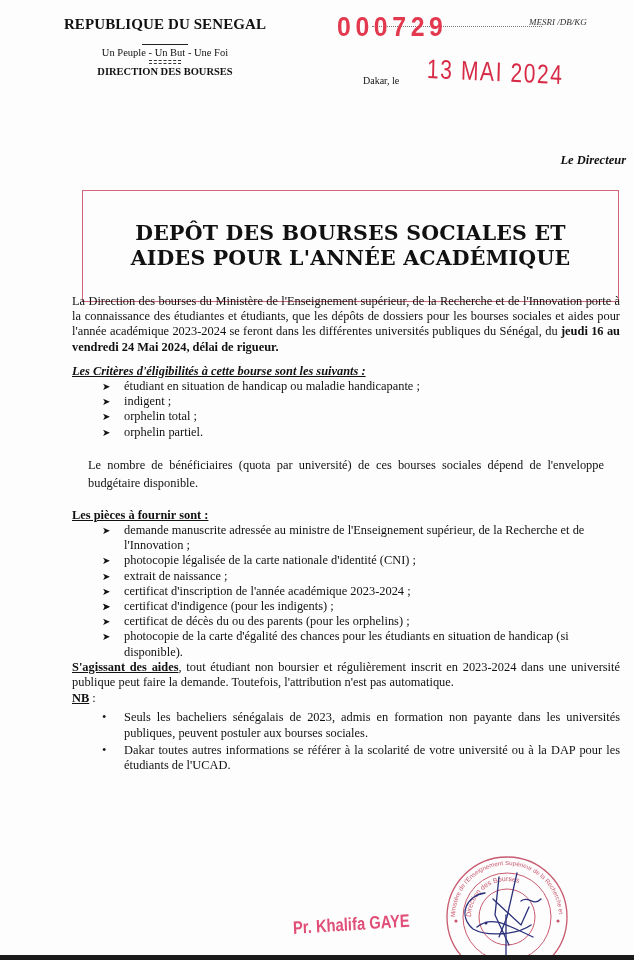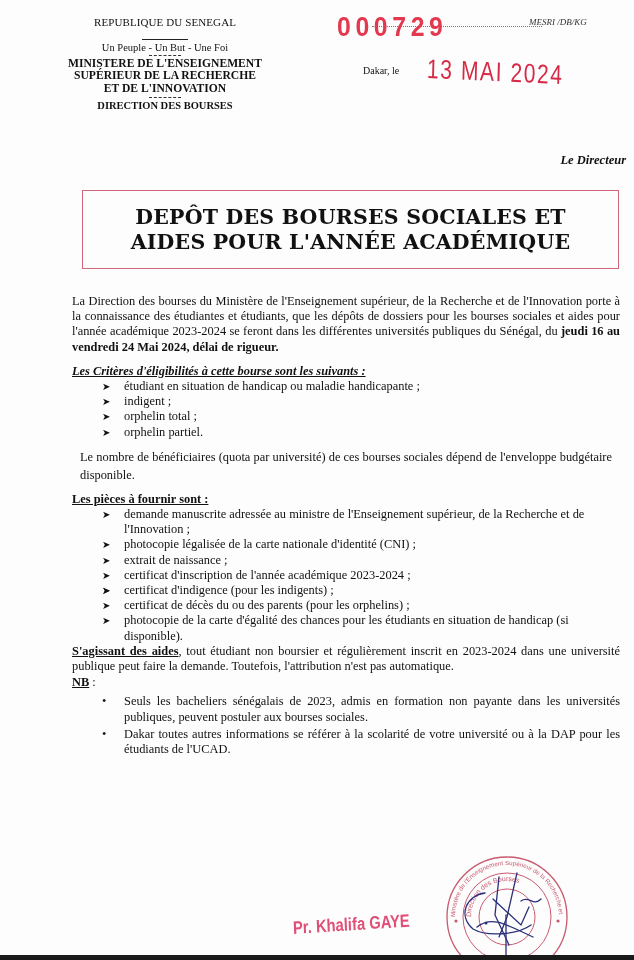--- a/index.html
+++ b/index.html
@@ -5,48 +5,48 @@
   html, body { margin: 0; padding: 0; }
   body {
     width: 634px; height: 960px; overflow: hidden; position: relative;
     background: #fdfdfd; color: #111;
     font-family: "Liberation Serif", "DejaVu Serif", serif;
   }
   .page { position: absolute; inset: 0; }
 
   
   .hdr-left { position: absolute; left: 40px; top: 14px; width: 250px; text-align: center; }
-  .hdr-left .republic { font-weight: normal; font-size: 11px; letter-spacing: 0.1px; margin-top: 2px; }
+  .hdr-left .republic { font-weight: bold; font-size: 15px; letter-spacing: 0.1px; margin-top: 2px; }
   .hdr-left .rule { width: 46px; height: 1px; background: #222; margin: 11px auto 2px auto; }
   .hdr-left .motto { font-size: 10.5px; }
   .hdr-left .dash { width: 32px; border-top: 1.5px dashed #333; margin: 2px auto 2px auto; }
   .hdr-left .ministry { font-weight: bold; font-size: 11.6px; line-height: 12.4px; }
   .hdr-left .dir { font-weight: bold; font-size: 10.5px; margin-top: 2px; }
 
   
   .ref-number {
     position: absolute; left: 337px; top: 12px;
     font-family: "Liberation Sans", "DejaVu Sans", sans-serif;
     font-weight: bold; color: #e2394f; font-size: 27px; letter-spacing: 5px;
     transform: scaleX(0.92); transform-origin: left;
   }
   .ref-dots { position: absolute; left: 372px; top: 26px; width: 170px; border-top: 1.5px dotted #777; }
   .ref-code { position: absolute; left: 529px; top: 17px; font-style: italic; font-size: 9px; color: #333; }
-  .place { position: absolute; left: 363px; top: 65px; font-size: 10px; }
+  .place { position: absolute; left: 363px; top: 75px; font-size: 10px; }
   .date-stamp {
     position: absolute; left: 427px; top: 54px;
     font-family: "Liberation Sans", "DejaVu Sans", sans-serif;
     color: #d62a46; font-size: 27px; letter-spacing: 2px;
     transform: scaleX(0.78) rotate(2deg); transform-origin: left;
   }
   .signatory-title { position: absolute; right: 8px; top: 153px; font-weight: bold; font-style: italic; font-size: 12.5px; }
 
   
   .title-box {
-    position: absolute; left: 82px; top: 190px; width: 537px; height: 79px;
+    position: absolute; left: 82px; top: 190px; width: 537px; height: 112px;
     border: 1.5px solid #d2677b; box-sizing: border-box;
     display: flex; align-items: center; justify-content: center; text-align: center;
   }
   .title-box .title {
     font-family: "DejaVu Serif", serif; font-weight: bold; font-size: 20.5px; line-height: 25px;
     letter-spacing: 0.2px;
   }
 
   
   .body { position: absolute; left: 72px; top: 294px; width: 548px; font-size: 12.4px; line-height: 15.2px; }
@@ -76,25 +76,20 @@
 </head>
 <body>
 
 <div class="page">
 
   <div class="hdr-left">
     <div class="republic">REPUBLIQUE DU SENEGAL</div>
     <div class="rule"></div>
     <div class="motto">Un Peuple - Un But - Une Foi</div>
     <div class="dash"></div>
-    <div class="ministry">
-      <div>MINISTERE DE L'ENSEIGNEMENT</div>
-      <div>SUPÉRIEUR DE LA RECHERCHE</div>
-      <div>ET DE L'INNOVATION</div>
-    </div>
     <div class="dash"></div>
     <div class="dir">DIRECTION DES BOURSES</div>
   </div>
 
   <div class="ref-dots"></div>
   <div class="ref-number">000729</div>
   <div class="ref-code">MESRI /DB/KG</div>
   <div class="place">Dakar, le</div>
   <div class="date-stamp">13 MAI 2024</div>
   <div class="signatory-title">Le Directeur</div>
@@ -109,21 +104,21 @@
   <div class="body">
     <p class="intro" style="margin:0;"><span>La Direction des bourses du Ministère de l'Enseignement supérieur, de la Recherche et de l'Innovation porte à la connaissance des étudiantes et étudiants, que les dépôts de dossiers pour les bourses sociales et aides pour l'année académique 2023-2024 se feront dans les différentes universités publiques du Sénégal, du </span><span class="b">jeudi 16 au vendredi 24 Mai 2024, délai de rigueur.</span></p>
 
     <div class="heading" style="margin-top:9px;font-style:italic;">Les Critères d'éligibilités à cette bourse sont les suivants :</div>
     <ul class="arrow">
       <li><span class="bul">➤</span><span>étudiant en situation de handicap ou maladie handicapante ;</span></li>
       <li><span class="bul">➤</span><span>indigent ;</span></li>
       <li><span class="bul">➤</span><span>orphelin total ;</span></li>
       <li><span class="bul">➤</span><span>orphelin partiel.</span></li>
     </ul>
-    <p class="para" style="margin:8px; line-height:18px;">Le nombre de bénéficiaires (quota par université) de ces bourses sociales dépend de l'enveloppe budgétaire disponible.</p>
+    <p class="para" style="margin:16px; line-height:18px;">Le nombre de bénéficiaires (quota par université) de ces bourses sociales dépend de l'enveloppe budgétaire disponible.</p>
 
     <div class="heading" style="margin-top:2px;">Les pièces à fournir sont :</div>
     <ul class="arrow">
       <li><span class="bul">➤</span><span>demande manuscrite adressée au ministre de l'Enseignement supérieur, de la Recherche et de l'Innovation ;</span></li>
       <li><span class="bul">➤</span><span>photocopie légalisée de la carte nationale d'identité (CNI) ;</span></li>
       <li><span class="bul">➤</span><span>extrait de naissance ;</span></li>
       <li><span class="bul">➤</span><span>certificat d'inscription de l'année académique 2023-2024 ;</span></li>
       <li><span class="bul">➤</span></li>
       <li><span class="bul">➤</span><span>certificat d'indigence (pour les indigents) ;</span></li>
       <li><span class="bul">➤</span><span>certificat de décès du ou des parents (pour les orphelins) ;</span></li>

